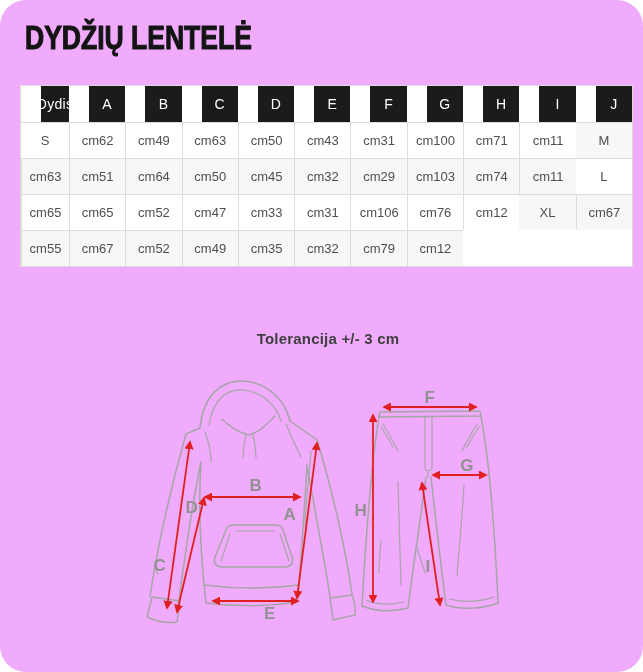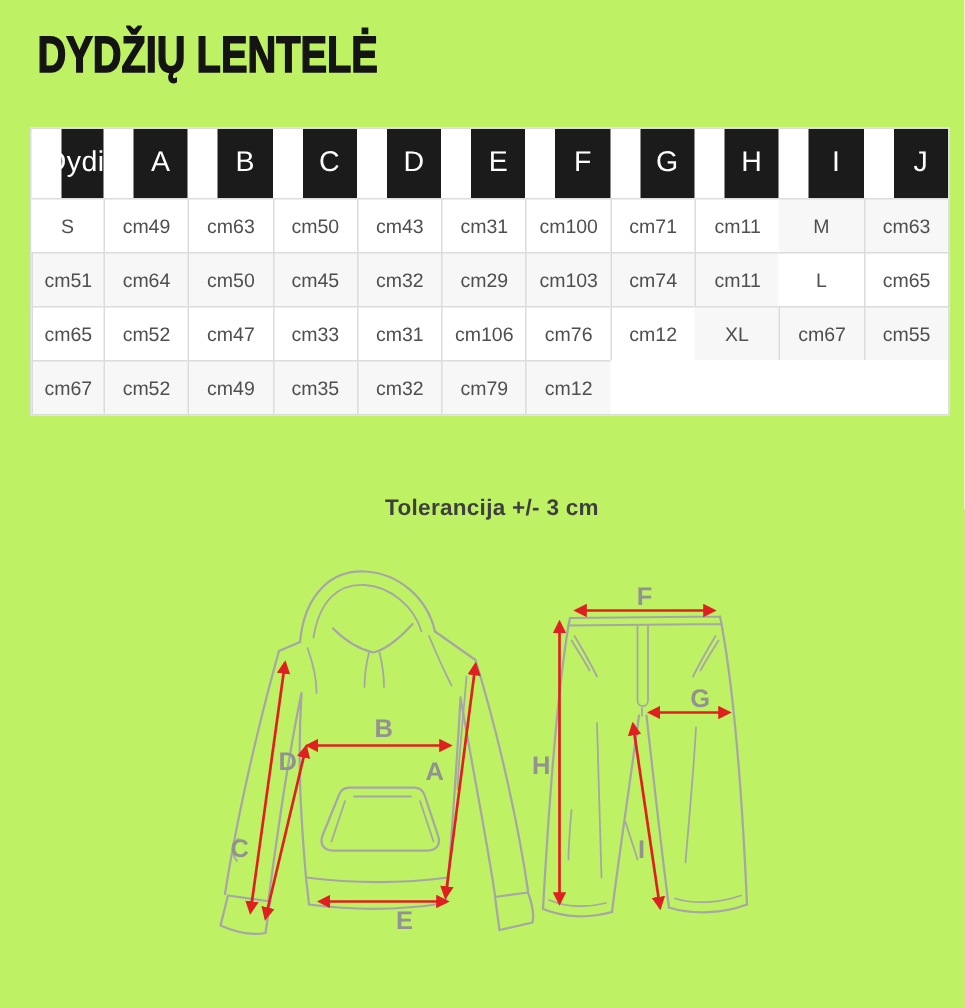--- a/index.html
+++ b/index.html
@@ -1,30 +1,30 @@
 <!DOCTYPE html>
 <html><head>
 <meta charset="utf-8">
 <style>
   html,body{margin:0;padding:0;background:#fff;}
-  .page{position:relative;width:643px;height:672px;background:#bef264;overflow:hidden;
-        font-family:"Liberation Sans",sans-serif;}
+  .page{position:relative;width:643px;height:672px;background:#f0abfc;overflow:hidden;
+        font-family:"Liberation Sans",sans-serif;border-radius:26px;}
 
   
   .title{position:absolute;left:25px;top:20px;font-size:34px;line-height:34px;
          font-weight:900;color:#141414;letter-spacing:0px;white-space:nowrap;
          transform:scaleX(0.78);transform-origin:left center;
          -webkit-text-stroke:1.1px #141414;}
 
   
   .size-table{position:absolute;left:20px;top:85px;width:613px;
               display:grid;grid-template-columns:48px repeat(10,1fr);
               border:1px solid #dcdcdc;box-sizing:border-box;background:#fff;}
-  .th{background:#1b1b1b;color:#ffffff;height:46px;display:flex;align-items:center;
-      justify-content:center;font-size:19px;font-weight:500;letter-spacing:.3px;margin-left:20px;}
+  .th{background:#1b1b1b;color:#ffffff;height:36px;display:flex;align-items:center;
+      justify-content:center;font-size:14px;font-weight:500;letter-spacing:.3px;margin-left:20px;}
   .td{height:36px;display:flex;align-items:center;justify-content:center;
       font-size:13px;color:#4f4f4f;font-weight:400;background:#ffffff;
       border-top:1px solid #dcdcdc;border-left:1px solid #dcdcdc;box-sizing:border-box;}
   .td.c0{border-left:none;}
   .td.alt{background:#f7f7f7;}
 
   
   .tolerance{position:absolute;left:8px;top:330px;width:640px;text-align:center;
              font-size:15px;font-weight:700;color:#3f3f3f;letter-spacing:.2px;}
 
@@ -51,20 +51,21 @@
     <div class="th">C</div>
     <div class="th">D</div>
     <div class="th">E</div>
     <div class="th">F</div>
     <div class="th">G</div>
     <div class="th">H</div>
     <div class="th">I</div>
     <div class="th">J</div>
 
     <div class="td c0">S</div>
+    <div class="td">cm62</div>
     <div class="td">cm49</div>
     <div class="td">cm63</div>
     <div class="td">cm50</div>
     <div class="td">cm43</div>
     <div class="td">cm31</div>
     <div class="td">cm100</div>
     <div class="td">cm71</div>
     <div class="td">cm11</div>
 
     <div class="td c0 alt">M</div>

